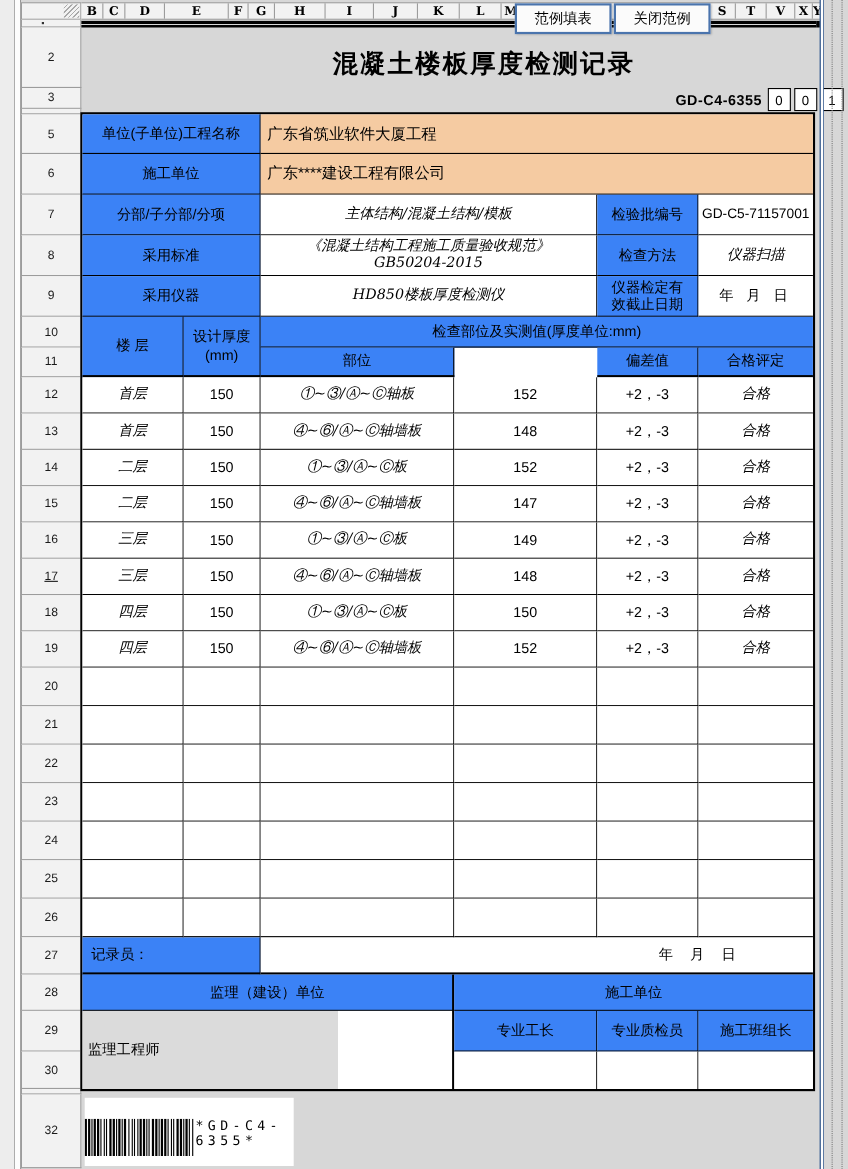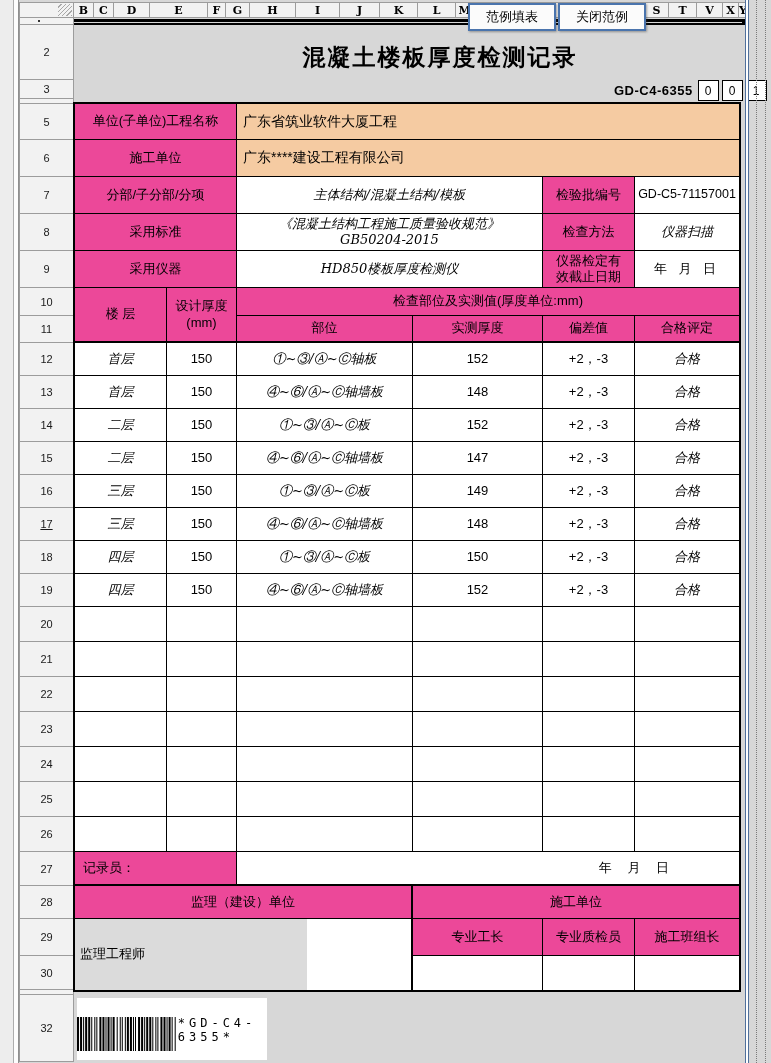--- a/index.html
+++ b/index.html
@@ -55,21 +55,21 @@
 
   
   .sheet-table { position:absolute; left:73px; top:102px;
     display:grid;
     grid-template-columns:92px 70px 176px 130px 92px 104px;
     grid-template-rows:36px 37px 37px 37px 37px 28px 27px repeat(8,33px) repeat(7,35px) 34px 33px 37px 34px;
     border:2px solid #000; background:#fff; }
   .cell { border-right:1px solid #000; border-bottom:1px solid #000; background:#fff;
     display:flex; align-items:center; justify-content:center; text-align:center;
     font-size:13px; color:#000; line-height:1.25; overflow:hidden; }
-  .gray { background:#ec4899; }
+  .gray { background:#3b82f6; }
   .orange { background:#F5CBA2; justify-content:flex-start; padding-left:6px; font-size:14px; }
   .hand { font-style:italic; font-family:"DejaVu Serif", serif; }
   .nob-r { border-right:none; } .nob-b { border-bottom:none; }
   .br2 { border-right-width:2px; } .bb2 { border-bottom-width:2px; }
   .left-al { justify-content:flex-start; padding-left:8px; }
   .col2lines { flex-direction:column; }
   .date-cell { justify-content:flex-end; padding-right:64px; letter-spacing:6px; }
   .sup-block { background:linear-gradient(90deg,#DBDBDB 0 232px,#fff 232px);
     flex-direction:column; align-items:flex-start; justify-content:center; padding-left:5px; text-align:left; }
 
@@ -192,21 +192,20 @@
     <div class="cell gray" style="grid-row:5;grid-column:5;padding:0 10px">仪器检定有效截止日期</div>
     <div class="cell nob-r" style="grid-row:5;grid-column:6;letter-spacing:4px">年  月  日</div>
 
     <div class="cell gray bb2" style="grid-row:6/8;grid-column:1">楼  层</div>
     <div class="cell gray bb2 col2lines" style="grid-row:6/8;grid-column:2">
       <span>设计厚度</span>
       <span>(mm)</span>
     </div>
     <div class="cell gray nob-r" style="grid-row:6;grid-column:3/7">检查部位及实测值(厚度单位:mm)</div>
     <div class="cell gray bb2" style="grid-row:7;grid-column:3">部位</div>
-    <div class="cell gray bb2" style="grid-row:7;grid-column:4">实测厚度</div>
     <div class="cell gray bb2" style="grid-row:7;grid-column:5">偏差值</div>
     <div class="cell gray bb2 nob-r" style="grid-row:7;grid-column:6">合格评定</div>
 
     <div class="cell gray left-al bb2" style="grid-row:23;grid-column:1/3">记录员：</div>
     <div class="cell nob-r date-cell bb2" style="grid-row:23;grid-column:3/7">年  月  日</div>
 
     <div class="cell gray br2" style="grid-row:24;grid-column:1/4">监理（建设）单位</div>
     <div class="cell gray nob-r" style="grid-row:24;grid-column:4/7">施工单位</div>
 
     <div class="cell sup-block br2 nob-b" style="grid-row:25/27;grid-column:1/4">

